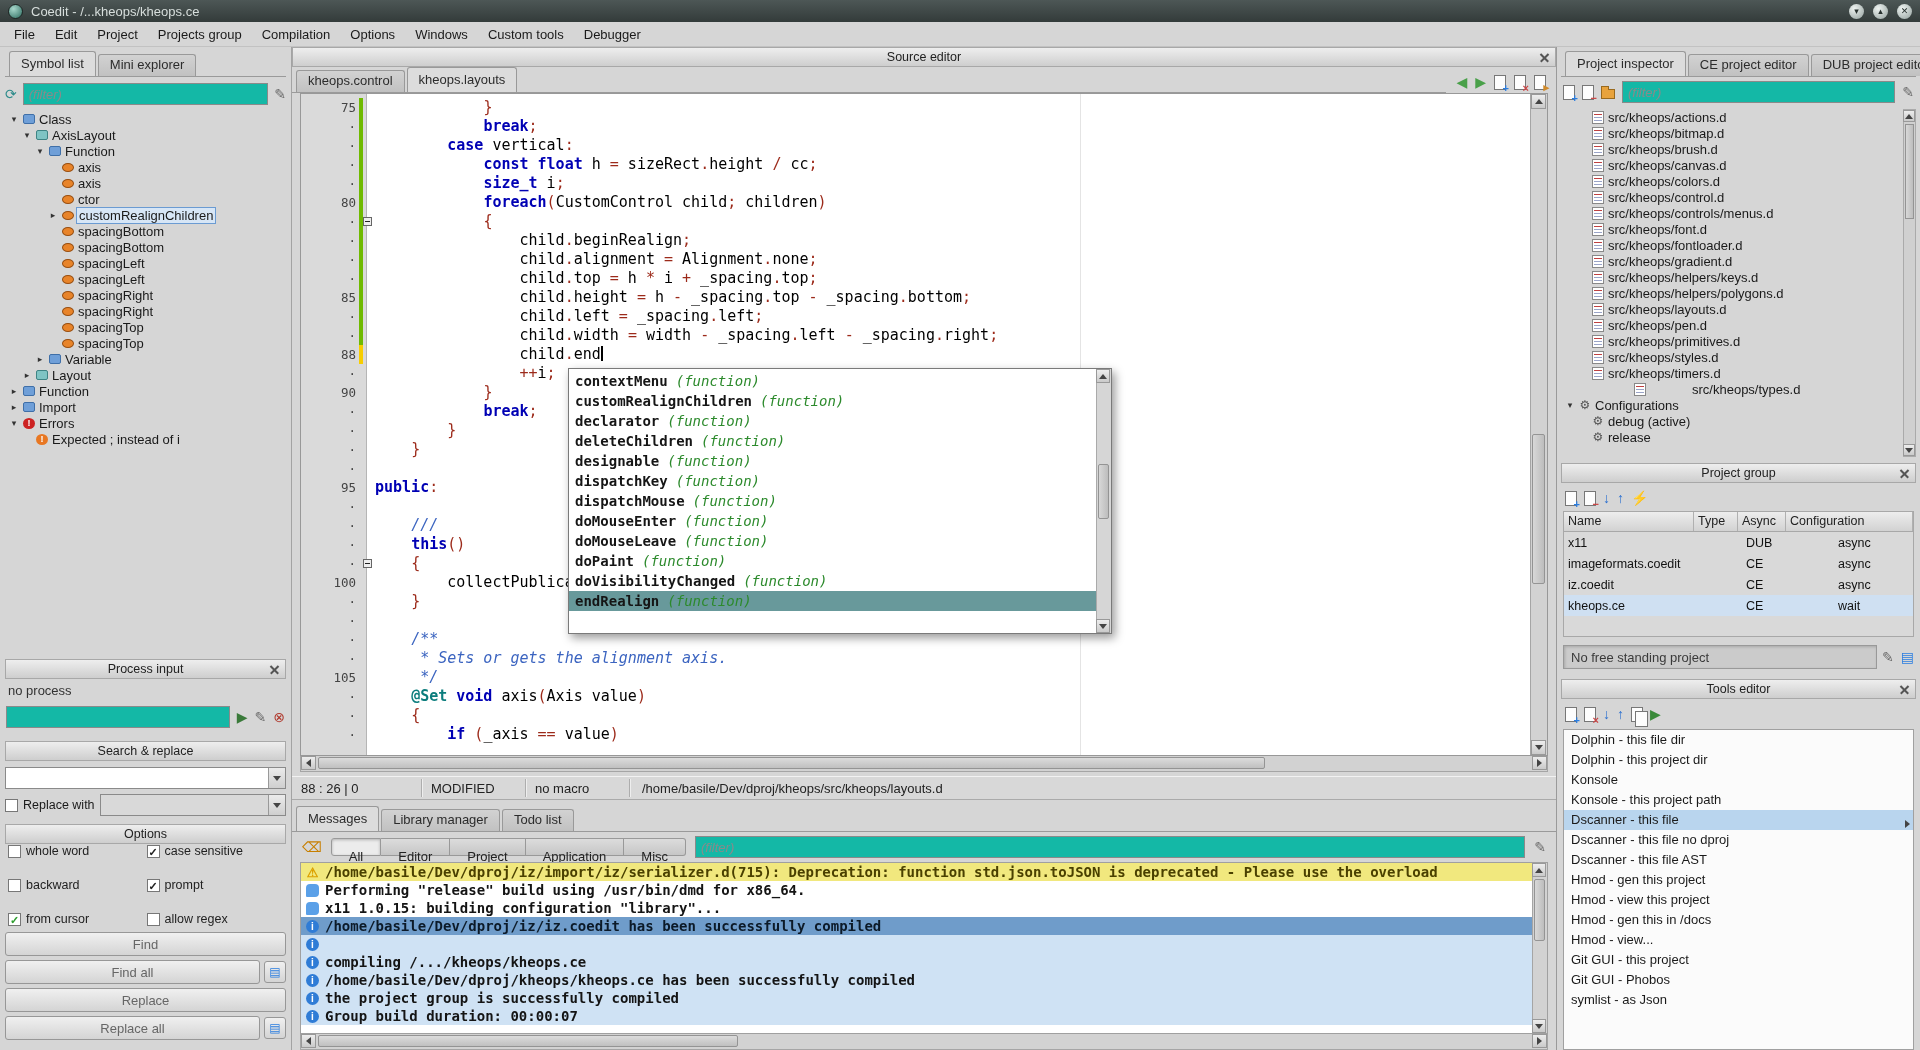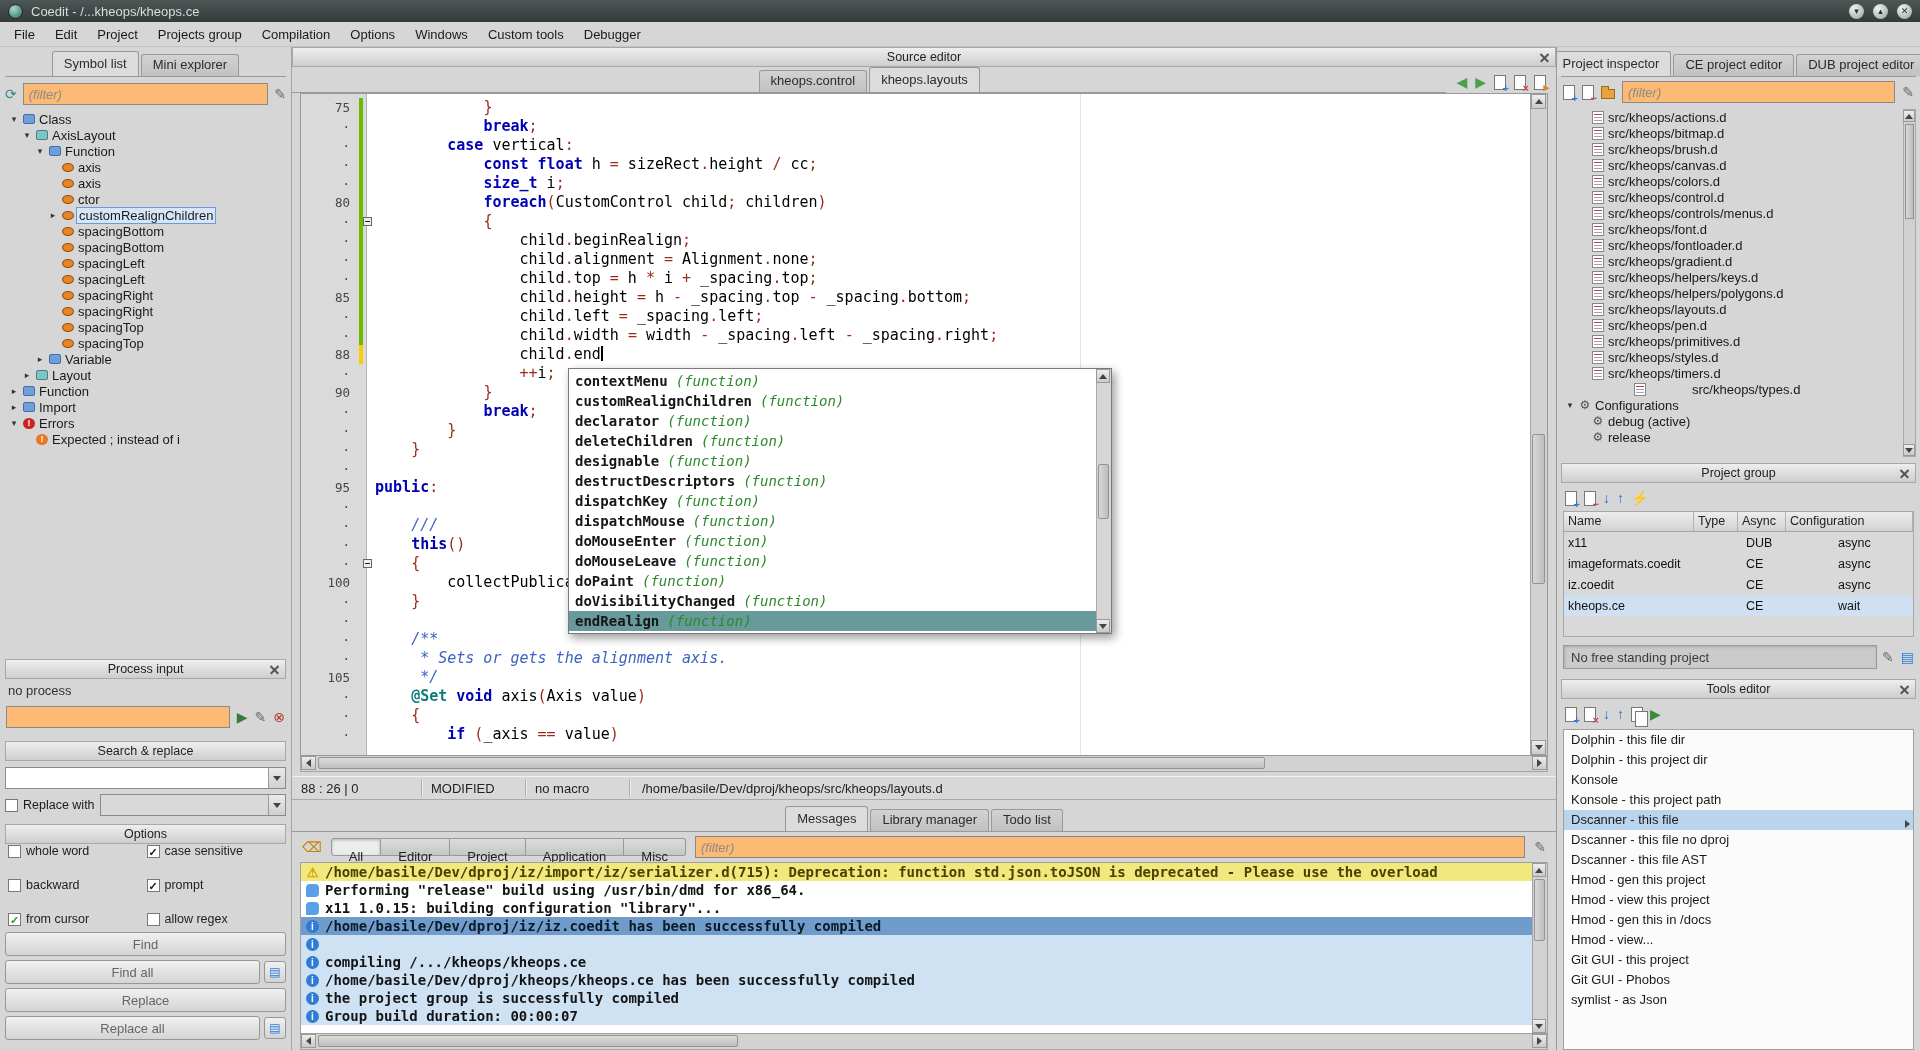--- a/index.html
+++ b/index.html
@@ -13,28 +13,28 @@
   .tb-title{flex:1;font-size:13px;}
   .win-btns{display:flex;gap:9px;}
   .win-btn{width:15px;height:15px;border-radius:50%;background:radial-gradient(circle at 35% 30%,#eef3f1,#93a09d);color:#27302e;font-size:9px;line-height:15px;text-align:center;}
   .menubar{height:25px;flex:0 0 25px;display:flex;align-items:center;padding:0 4px;background:#d6d6d6;border-bottom:1px solid #c2c2c2;}
   .menu-item{padding:3px 10px;font-size:13px;}
 
   .main{flex:1;display:flex;min-height:0;}
 
   
   .grow{flex:1;min-width:0;min-height:0;}
-  .tabs{display:flex;align-items:flex-end;gap:2px;border-bottom:1px solid #9a9a9a;padding:2px 4px 0;height:26px;flex:0 0 auto;justify-content:center;}
+  .tabs{display:flex;align-items:flex-end;gap:2px;border-bottom:1px solid #9a9a9a;padding:2px 4px 0;height:26px;flex:0 0 auto;}
   .tab{height:22px;line-height:20px;padding:0 11px;background:linear-gradient(#d2d2d2,#c1c1c1);border:1px solid #999;border-bottom:none;border-radius:3px 3px 0 0;font-size:13px;color:#2c2c2c;white-space:nowrap;}
   .tab.active{background:#dcdcdc;height:25px;line-height:23px;}
   .sec-h{height:20px;flex:0 0 20px;background:linear-gradient(#eeeeee,#cecece);border:1px solid #a8a8a8;display:flex;align-items:center;justify-content:center;font-size:12.5px;color:#222;position:relative;}
   .x-btn{position:absolute;right:4px;top:3px;width:13px;height:13px;}
   .x-btn::before,.x-btn::after{content:"";position:absolute;left:1px;right:1px;top:5.5px;height:1.6px;background:#555;}
   .x-btn::before{transform:rotate(45deg);} .x-btn::after{transform:rotate(-45deg);}
-  .text-input{height:22px;border:1px solid #8a8a8a;background:#fdba74;padding:0 5px;font-family:"Liberation Sans",sans-serif;font-size:13px;color:#222;min-width:0;}
+  .text-input{height:22px;border:1px solid #8a8a8a;background:#14b8a6;padding:0 5px;font-family:"Liberation Sans",sans-serif;font-size:13px;color:#222;min-width:0;}
   .text-input::placeholder{color:#8a8a8a;font-style:italic;}
   .tbx{display:inline-flex;gap:7px;align-items:center;}
   .tool-glyph{font-size:14px;line-height:15px;display:inline-block;font-style:normal;}
   .icon-page{width:12px;height:15px;background:#fdfdfd;border:1px solid #777;position:relative;display:inline-block;}
   .icon-page.pages::after{content:"";position:absolute;left:3px;top:3px;width:11px;height:14px;background:#fdfdfd;border:1px solid #777;}
   .page-badge{position:absolute;right:-4px;bottom:-5px;font-size:11px;font-weight:bold;font-style:normal;z-index:2;}
   .icon-folder{width:14px;height:10px;background:#e8a33d;border:1px solid #9a6a1e;position:relative;display:inline-block;margin-top:4px;}
   .icon-folder::before{content:"";position:absolute;top:-4px;left:-1px;width:6px;height:3px;background:#e8a33d;border:1px solid #9a6a1e;border-bottom:none;}
   .arr{width:0;height:0;display:inline-block;}
   .arr.up{border-left:4px solid transparent;border-right:4px solid transparent;border-bottom:5px solid #444;}
@@ -80,21 +80,21 @@
 
   
   .center{flex:1;display:flex;flex-direction:column;min-width:0;}
   .etab-row{display:flex;align-items:flex-end;padding-right:10px;flex:0 0 26px;}
   .etab-row .tabs{flex:1;border-bottom:1px solid #9a9a9a;}
   .editor-nav{display:inline-flex;gap:8px;align-items:center;padding-bottom:3px;margin-left:10px;}
   .editor-wrap{position:relative;flex:1;margin:0 8px;border:1px solid #989898;background:linear-gradient(90deg,#dadada 0,#dadada 65px,#b5b5b5 65px,#b5b5b5 66px,#fff 66px);overflow:hidden;min-height:0;}
   .ruler{position:absolute;top:0;bottom:0;left:779px;width:1px;background:#e4e4e4;z-index:0;}
   .code-view{position:absolute;inset:0 17px 0 0;padding-top:4px;z-index:1;}
   .code-line{display:flex;height:19px;font-family:"DejaVu Sans Mono",monospace;font-size:15px;line-height:19px;white-space:pre;}
-  .gutter{flex:0 0 66px;position:relative;text-align:right;padding-right:17px;font-size:12.5px;color:#444;}
+  .gutter{flex:0 0 66px;position:relative;text-align:right;padding-right:11px;font-size:12.5px;color:#444;}
   .chgbar{position:absolute;right:4px;top:0;bottom:0;width:4px;}
   .chgbar.g{background:#6fba00;}
   .chgbar.y{background:#f7ce00;}
   .fold{position:absolute;right:-5px;top:5px;width:9px;height:9px;background:#eee;border:1px solid #666;z-index:3;}
   .fold::after{content:"";position:absolute;left:1px;right:1px;top:3px;height:1px;background:#222;}
   .ctext{padding-left:8px;}
   .sy-t{color:#000;}
   .sy-k{color:#0000b4;font-weight:bold;}
   .sy-p{color:#9c2a1a;}
   .sy-c{color:#3b64c0;font-style:italic;}
@@ -462,21 +462,20 @@
               <i class="arr dn"></i>
             </span>
         </div>
         <div class="popup">
           <div class="pop-list" id="completion-list">
               <div class="pop-item"><span class="nm">contextMenu</span><span class="kd">(function)</span></div>
               <div class="pop-item"><span class="nm">customRealignChildren</span><span class="kd">(function)</span></div>
               <div class="pop-item"><span class="nm">declarator</span><span class="kd">(function)</span></div>
               <div class="pop-item"><span class="nm">deleteChildren</span><span class="kd">(function)</span></div>
               <div class="pop-item"><span class="nm">designable</span><span class="kd">(function)</span></div>
-              <div class="pop-item"><span class="nm">destructDescriptors</span><span class="kd">(function)</span></div>
               <div class="pop-item"><span class="nm">dispatchKey</span><span class="kd">(function)</span></div>
               <div class="pop-item"><span class="nm">dispatchMouse</span><span class="kd">(function)</span></div>
               <div class="pop-item"><span class="nm">doMouseEnter</span><span class="kd">(function)</span></div>
               <div class="pop-item"><span class="nm">doMouseLeave</span><span class="kd">(function)</span></div>
               <div class="pop-item"><span class="nm">doPaint</span><span class="kd">(function)</span></div>
               <div class="pop-item"><span class="nm">doVisibilityChanged</span><span class="kd">(function)</span></div>
               <div class="pop-item sel"><span class="nm">endRealign</span><span class="kd">(function)</span></div>
             </div>
           <div class="pop-scroll">
             <span class="sb-box" style="top:0;left:-1px;width:14px;height:14px;">

